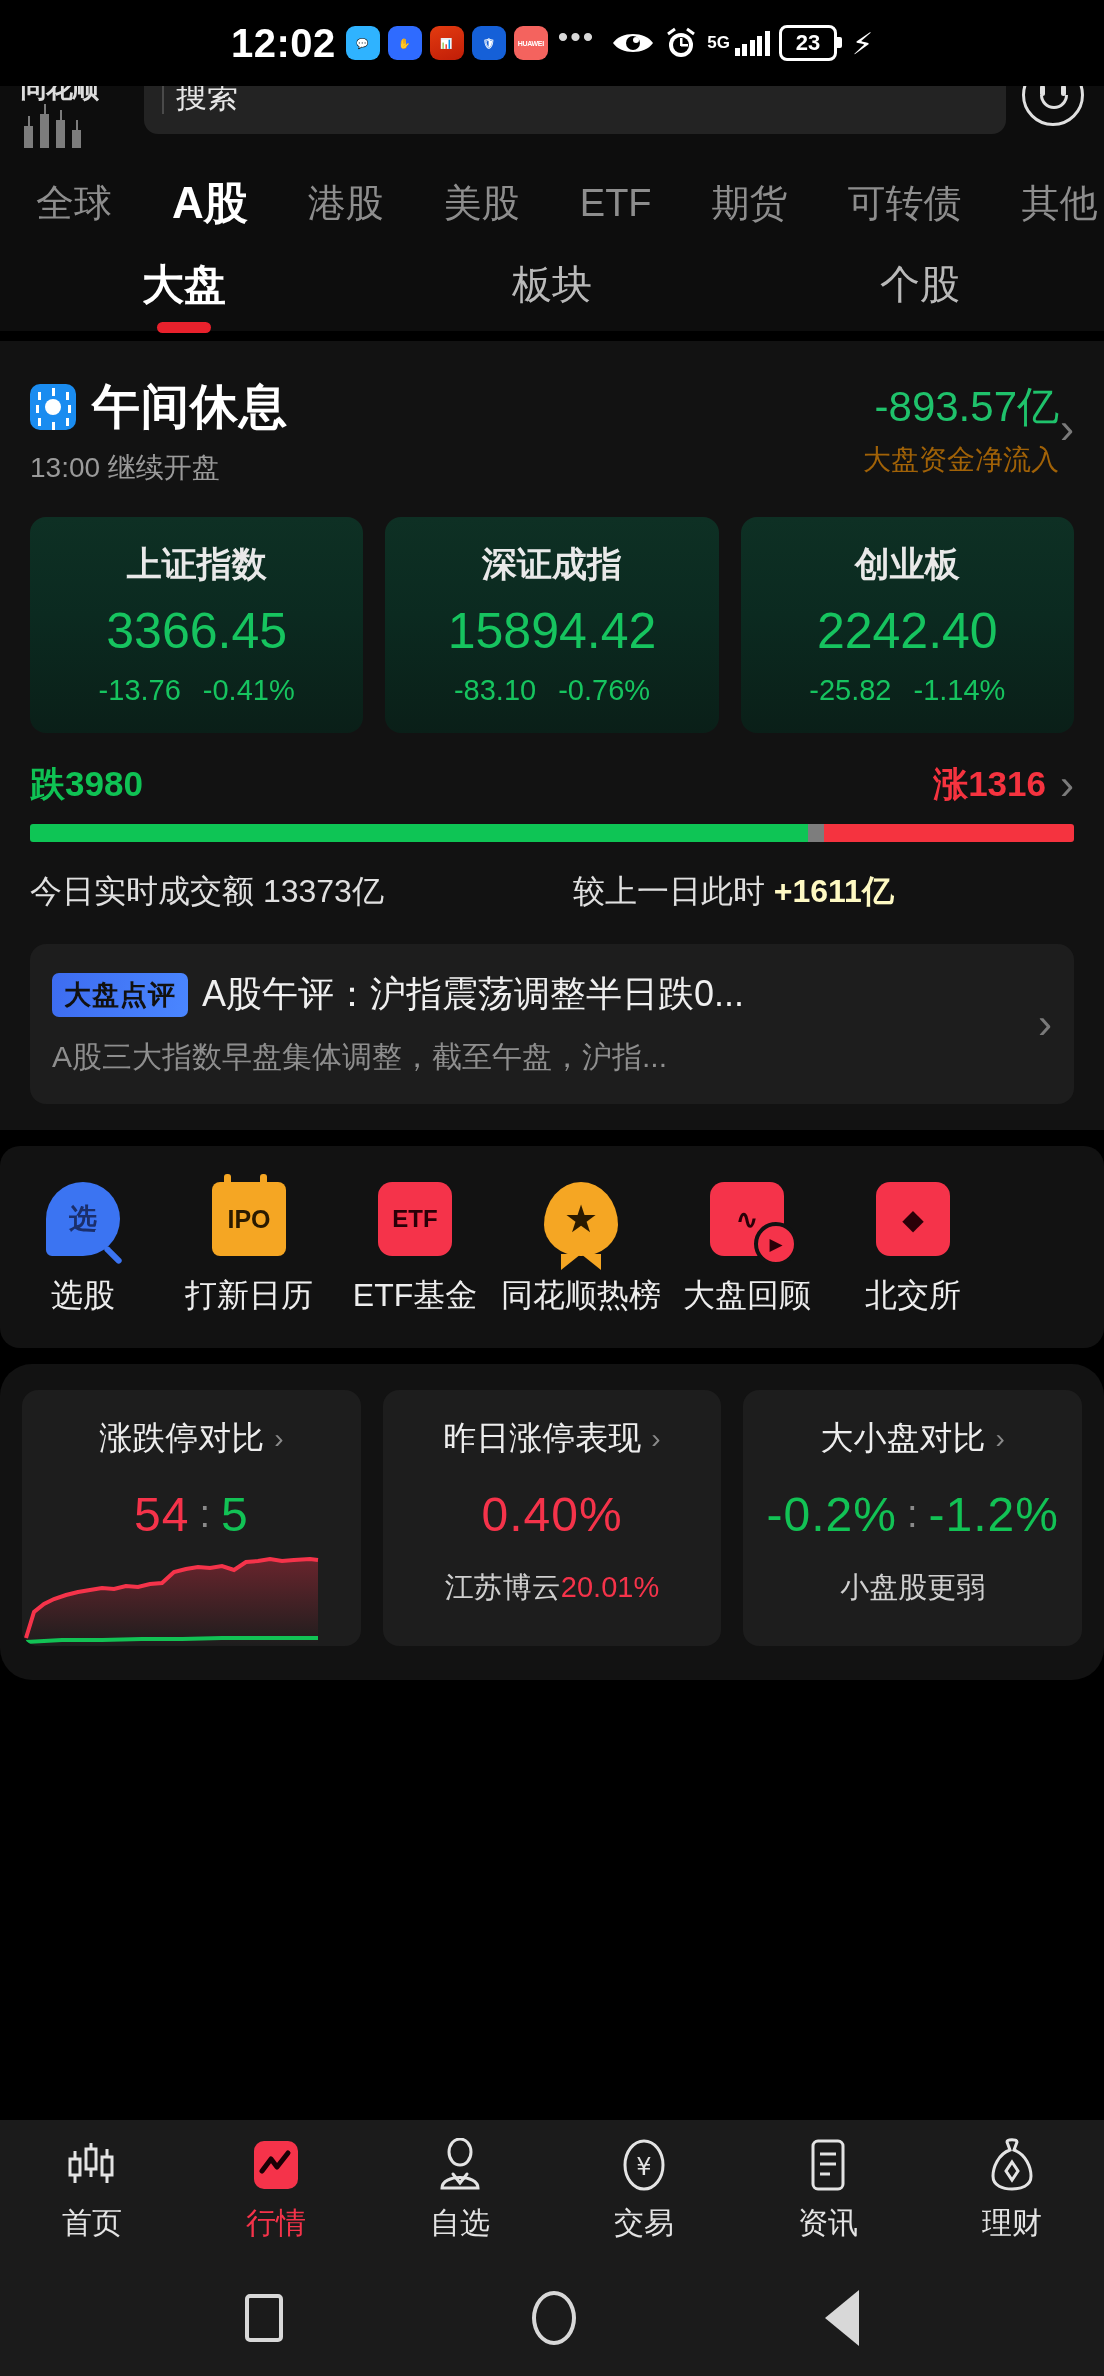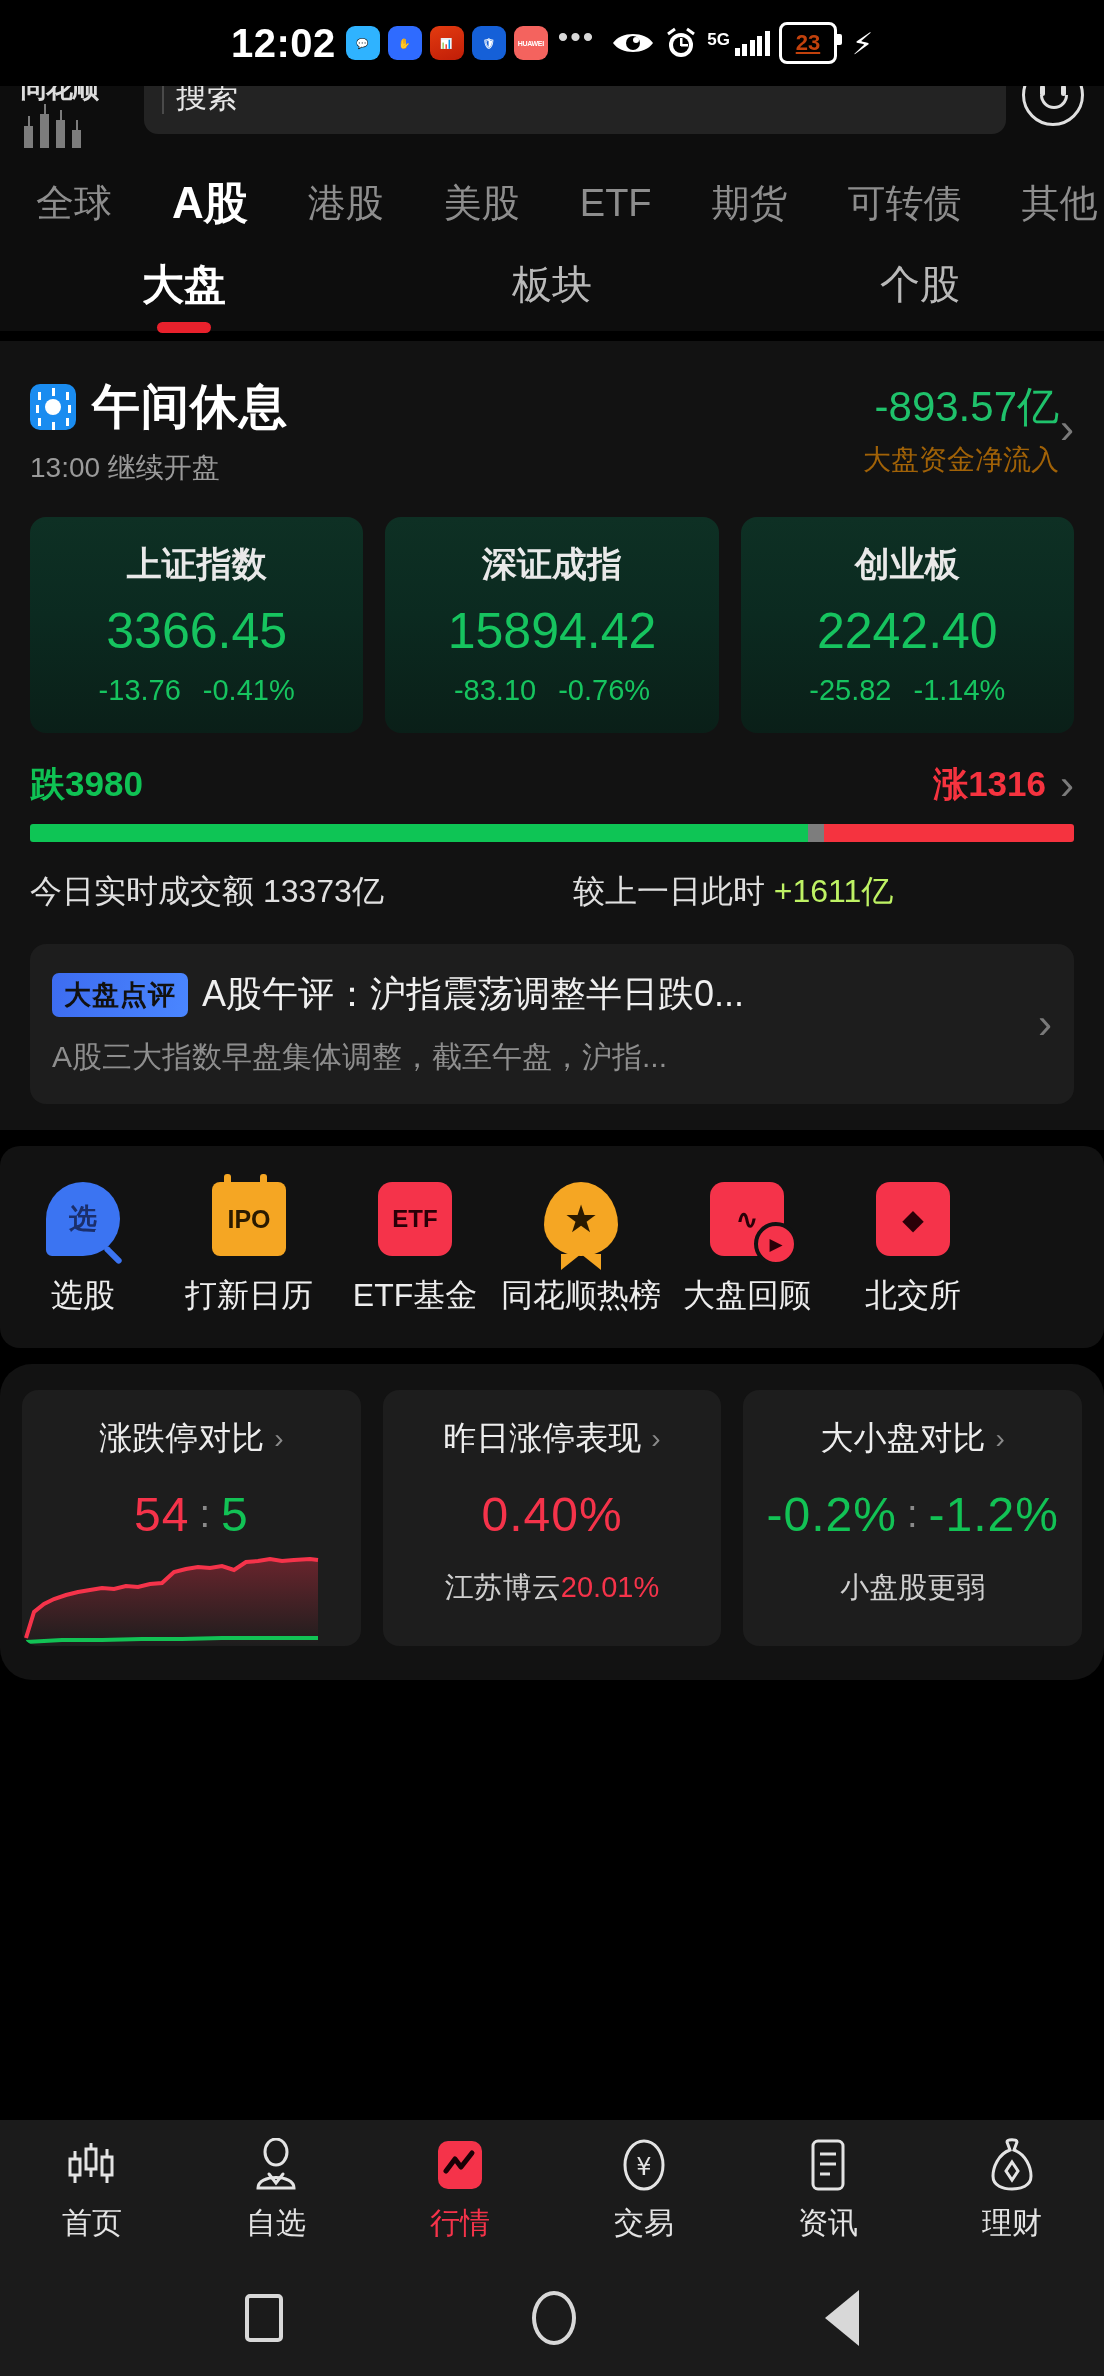--- a/index.html
+++ b/index.html
@@ -29,21 +29,21 @@
   .sb-dots{ color:#d8d8d8; font-size:30px; line-height:0; letter-spacing:2px; padding-bottom:12px;}
   .sb-right{ display:flex; align-items:center; gap:9px; margin-left:6px;}
   .sb-5g{ font-size:17px; font-weight:700; color:#fff; margin-right:-4px; align-self:flex-start; margin-top:8px;}
   .bars{ display:flex; align-items:flex-end; gap:2.5px; height:26px;}
   .bars i{ width:5px; background:#fff; display:block; }
   .bars i:nth-child(1){height:8px}
   .bars i:nth-child(2){height:12px}
   .bars i:nth-child(3){height:16px}
   .bars i:nth-child(4){height:20px}
   .bars i:nth-child(5){height:25px}
-  .batt{ position:relative; width:58px;height:42px;border:3px solid #fff;border-radius:8px;display:flex;align-items:center;justify-content:center;font-size:22px;font-weight:700;color:#c2410c;text-decoration:underline;}
+  .batt{ position:relative; width:58px;height:36px;border:3px solid #fff;border-radius:8px;display:flex;align-items:center;justify-content:center;font-size:22px;font-weight:700;color:#ffffff;}
   .batt:after{ content:""; position:absolute; right:-8px; top:9px; width:5px;height:11px;background:#fff;border-radius:0 2px 2px 0;}
   .bolt{ font-size:30px; color:#fff; margin-left:6px; }
 
   
   .searchrow{
     height:62px; width:100%;
     display:flex; align-items:flex-start; gap:16px;
     padding:0 20px; overflow:hidden; position:relative;
     background:#0d0d0d;
   }
@@ -119,21 +119,21 @@
   .ud-upwrap{ display:flex; align-items:center; gap:14px;}
   .ud-up{ font-size:35px; font-weight:bold; color:#f5333f;}
   .ud-bar{ display:flex; height:18px; margin-top:16px; border-radius:3px; overflow:hidden;}
   .ud-bar .g{ background:#0ec555; }
   .ud-bar .n{ background:#7d7d7d; }
   .ud-bar .r{ background:#f5333f; }
 
   .amt-row{ display:flex; align-items:center; margin-top:28px; }
   .amt-left{ font-size:32px; color:#e0e0e0; flex:0 0 52%;}
   .amt-right{ font-size:32px; color:#e0e0e0;}
-  .amt-right b{ color:#bef264; font-weight:400;}
+  .amt-right b{ color:#fef9c3; font-weight:700;}
 
   
   .news{ margin-top:30px; background:#1d1d1d; border-radius:16px; padding:26px 22px;
          display:flex; align-items:center; gap:14px;}
   .news-main{ flex:1; display:flex; flex-direction:column; gap:18px; overflow:hidden;}
   .news-line1{ display:flex; align-items:center; gap:14px;}
   .news-badge{ background:linear-gradient(100deg,#3d6cf0,#4a86ff); color:#111;
                font-size:27px; font-weight:bold; padding:4px 12px; border-radius:7px;
                white-space:nowrap; letter-spacing:1px;}
   .news-title{ font-size:36px; color:#efefef; white-space:nowrap; overflow:hidden;}
@@ -441,40 +441,40 @@
             <line x1="26" y1="4" x2="26" y2="10"></line>
             <line x1="26" y1="30" x2="26" y2="38"></line>
           <rect x="37" y="18" width="10" height="18"></rect>
             <line x1="42" y1="10" x2="42" y2="18"></line>
             <line x1="42" y1="36" x2="42" y2="44"></line>
         </g>
       </svg>
     </span>
     <span class="nav-lbl">首页</span>
   </div>
+  <div class="nav-item active">
+    <span class="nav-ico">
+      <svg width="52" height="52" viewBox="0 0 52 52">
+        <rect x="4" y="2" width="44" height="48" rx="10" fill="#f5334a"></rect>
+        <path d="M12 32 L21 20 L27 28 L38 14" stroke="#1a0005" stroke-width="5" fill="none" stroke-linecap="round" stroke-linejoin="round"></path>
+      </svg>
+    </span>
+    <span class="nav-lbl">行情</span>
+  </div>
   <div class="nav-item">
     <span class="nav-ico">
       <svg width="52" height="54" viewBox="0 0 52 54">
         <g stroke="#e4e4e4" stroke-width="3" fill="none">
           <ellipse cx="26" cy="14" rx="11" ry="13"></ellipse>
           <path d="M8 50 C8 36, 44 36, 44 50 Z"></path>
           <path d="M19 36 L26 45 L33 36" stroke-linecap="round"></path>
         </g>
       </svg>
     </span>
     <span class="nav-lbl">自选</span>
-  </div>
-  <div class="nav-item active">
-    <span class="nav-ico">
-      <svg width="52" height="52" viewBox="0 0 52 52">
-        <rect x="4" y="2" width="44" height="48" rx="10" fill="#f5334a"></rect>
-        <path d="M12 32 L21 20 L27 28 L38 14" stroke="#1a0005" stroke-width="5" fill="none" stroke-linecap="round" stroke-linejoin="round"></path>
-      </svg>
-    </span>
-    <span class="nav-lbl">行情</span>
   </div>
   <div class="nav-item">
     <span class="nav-ico">
       <svg width="48" height="54" viewBox="0 0 48 54">
         <ellipse cx="24" cy="27" rx="19" ry="24" stroke="#e4e4e4" stroke-width="3" fill="none"></ellipse>
         <text x="24" y="37" font-size="24" fill="#e4e4e4" text-anchor="middle" font-family="DejaVu Sans, sans-serif">¥</text>
       </svg>
     </span>
     <span class="nav-lbl">交易</span>
   </div>

